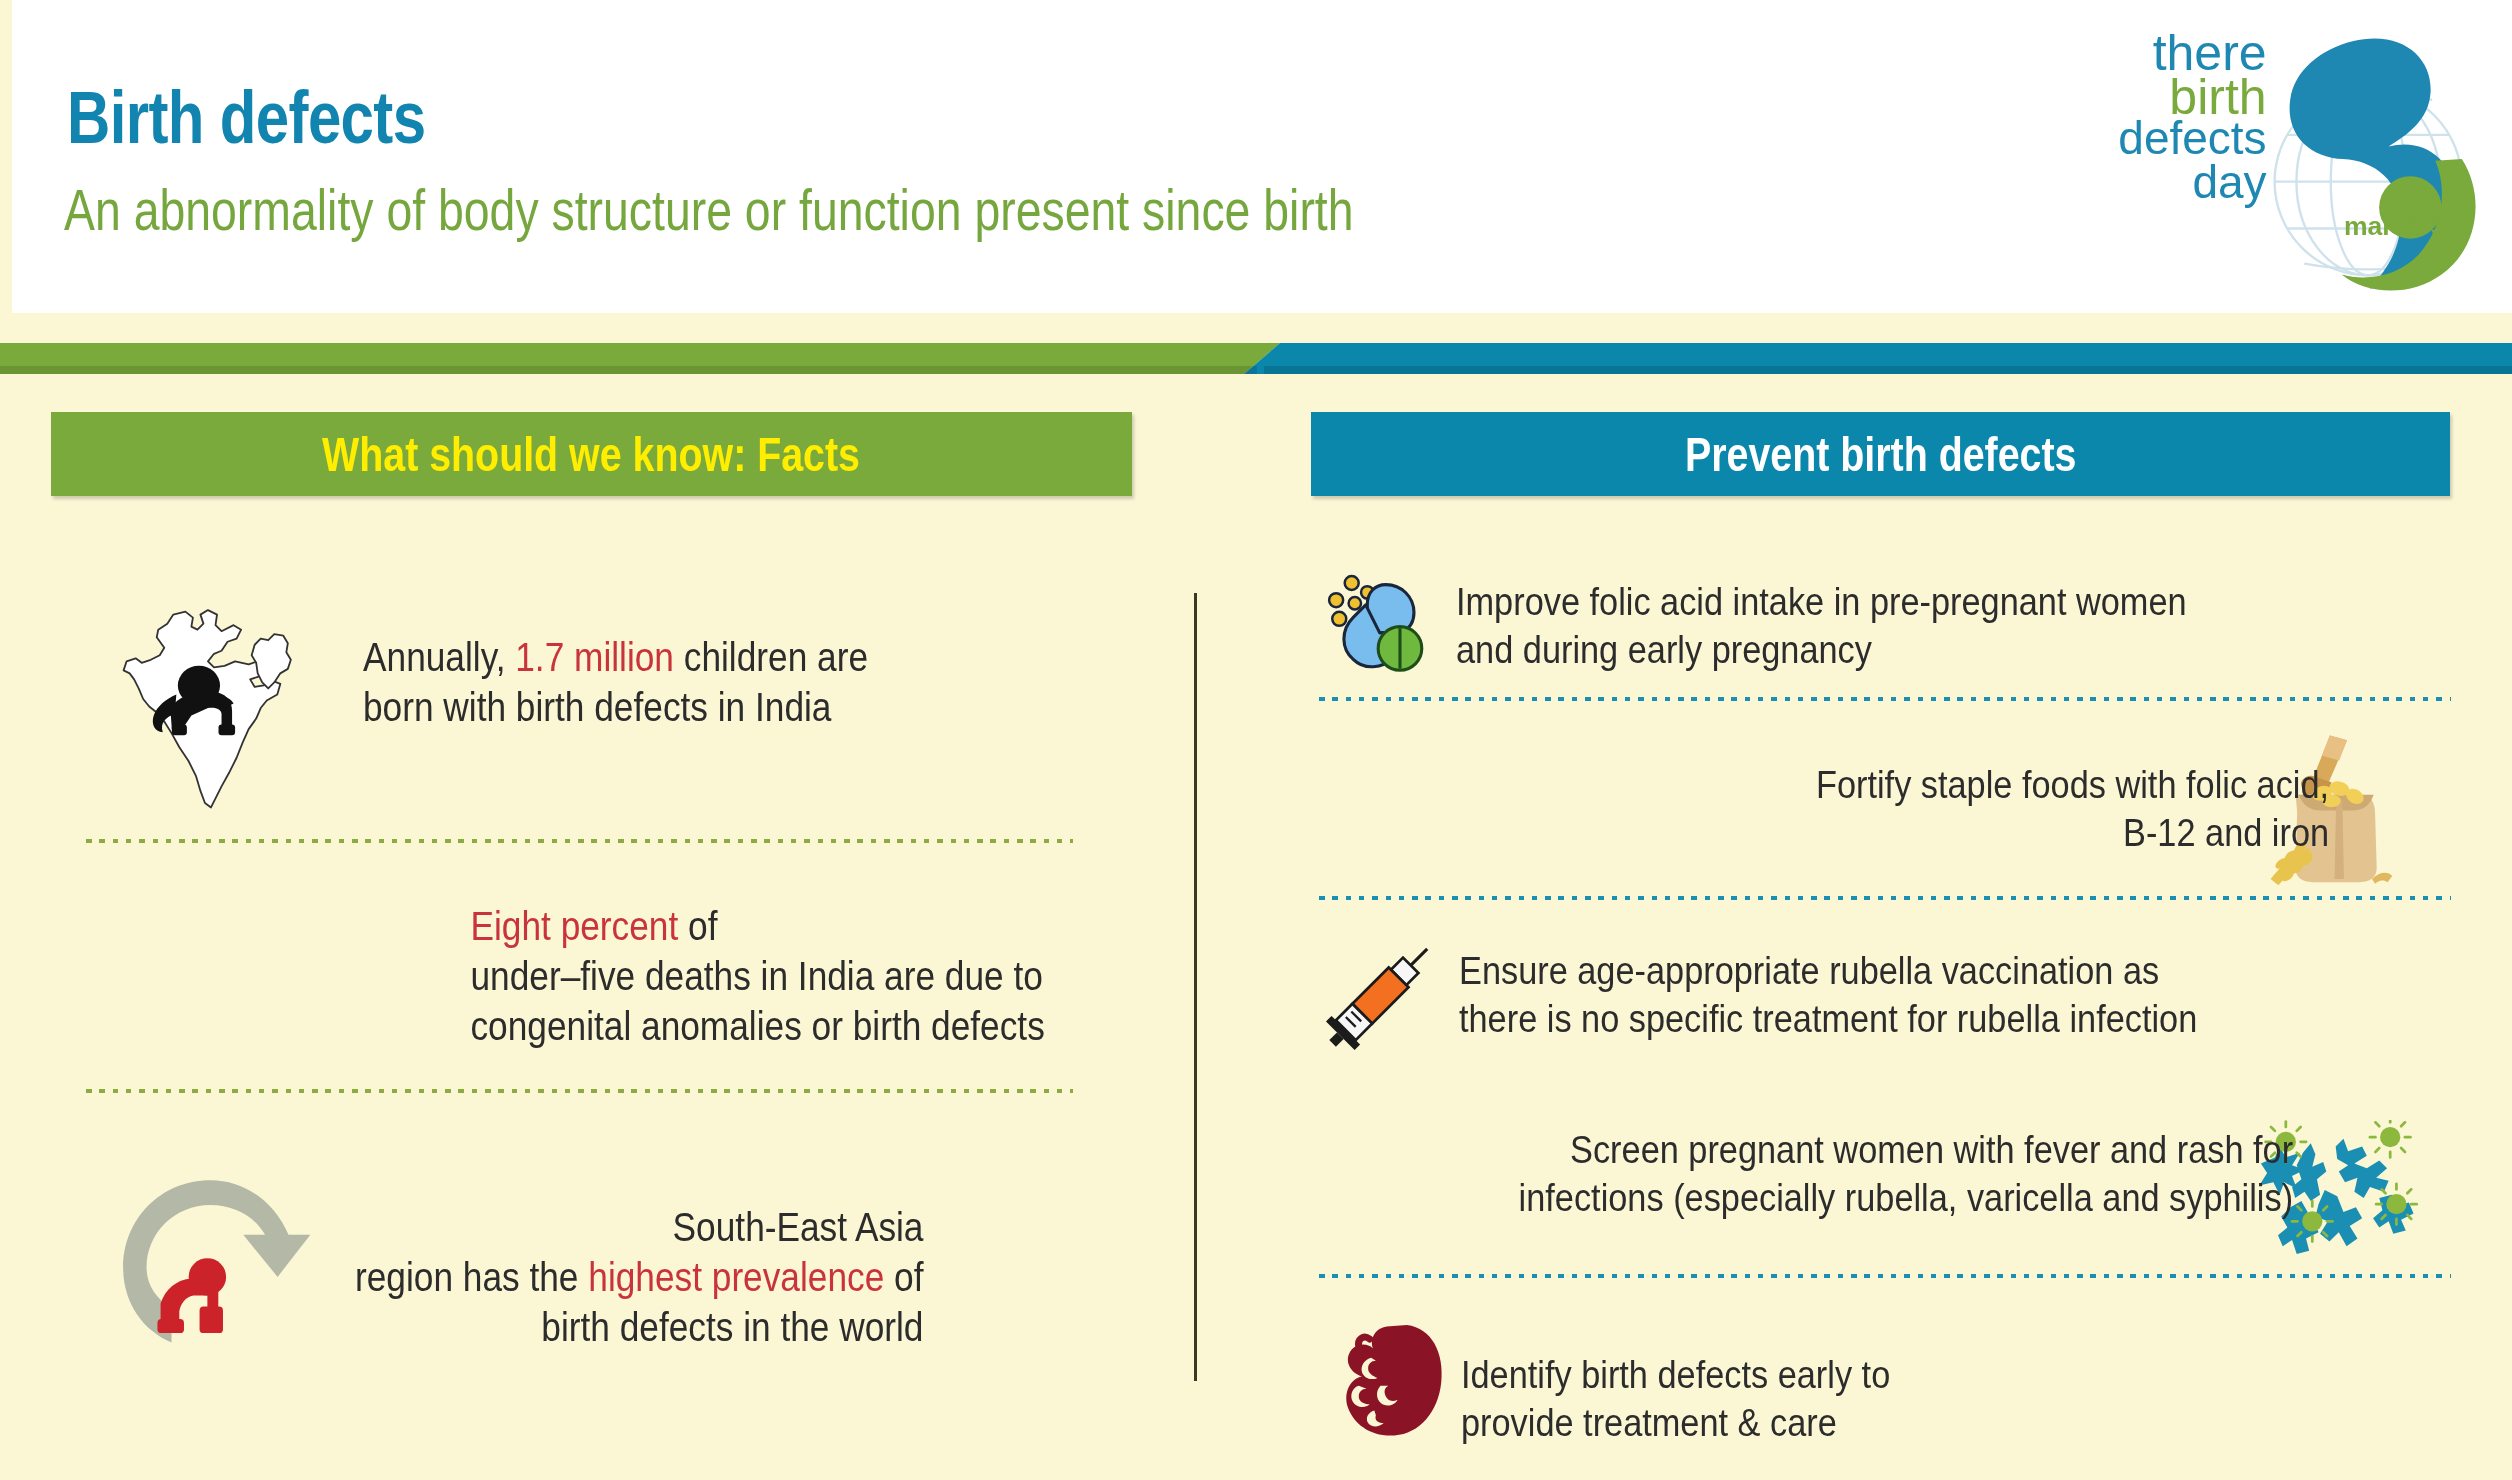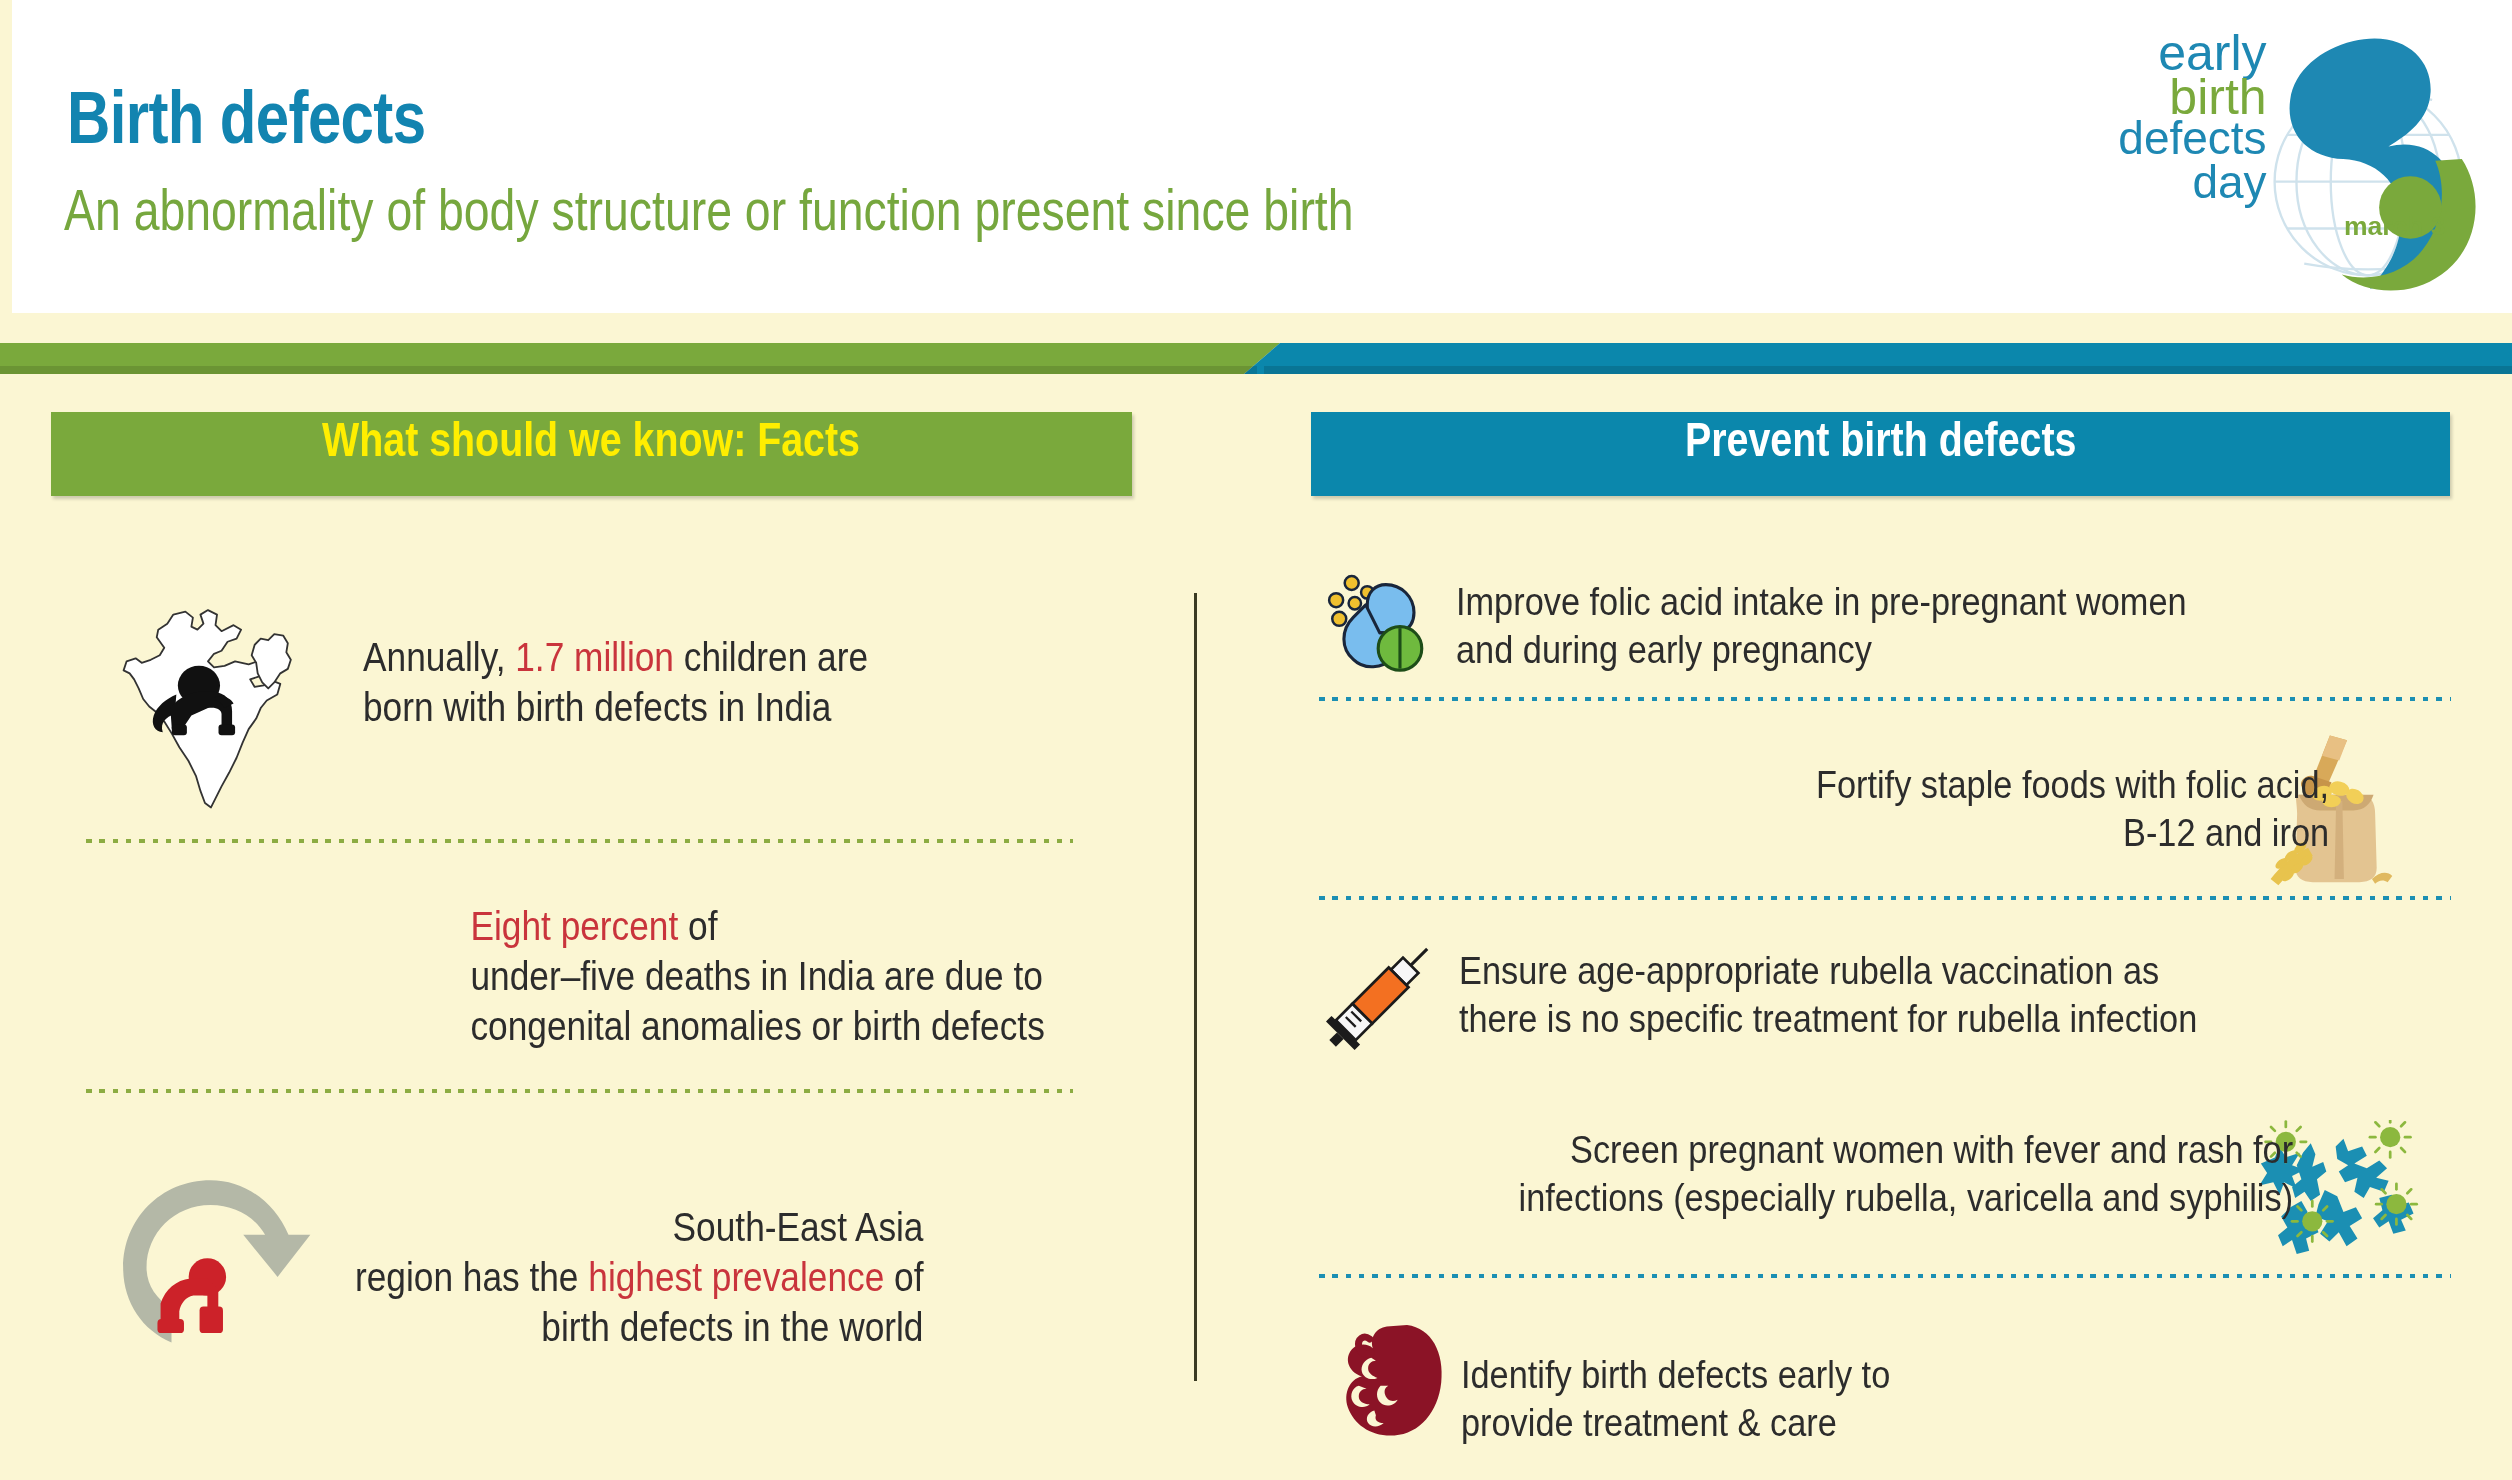--- a/index.html
+++ b/index.html
@@ -59,21 +59,21 @@
   }
   .lg-world   { right:234px; top:14px;  font-size:50px; color:#1e88b3; }
   .lg-birth   { right:234px; top:58px;  font-size:50px; color:#7aa93c; }
   .lg-defects { right:234px; top:101px; font-size:46px; color:#1e88b3; }
   .lg-day     { right:234px; top:145px; font-size:46px; color:#1e88b3; }
   .lg-march   { right:55px;  top:199px; font-size:26.5px; color:#7aa93c; font-weight:bold; }
 
   
   .sec-head {
     position:absolute; height:84px;
-    display:flex; align-items:flex-start; justify-content:center;
+    display:flex; align-items:center; justify-content:center;
     box-shadow:2.3px 3.1px 3.1px rgba(0,0,0,.18);
   }
   .sec-head span {
     font-size:48px; font-weight:bold; white-space:nowrap;
     transform:scaleX(.82); display:inline-block;
   }
   #head-facts  { left:51px;  top:412px; width:1081px; background:#7aa93c; }
   #head-facts  span { color:#ffee00; }
   #head-prev   { left:1311px; top:412px; width:1139px; background:#0b87ac; }
   #head-prev   span { color:#ffffff; }
@@ -133,21 +133,21 @@
 
       <path d="M330 35 C392 20 432 55 430 100 C428 136 400 155 376 170
                C420 158 458 185 462 232 C468 296 418 345 352 352
                C372 330 392 302 392 262 C392 214 358 188 318 186
                C272 184 244 152 250 110 C255 72 290 45 330 35 Z" fill="#1e88b3"></path>
 
       <path d="M470 186 C500 232 492 300 444 334 C404 363 348 360 316 334
                C352 344 396 334 420 302 C448 266 450 220 436 188 Z" fill="#7aa93c"></path>
       <circle cx="404" cy="248" r="40" fill="#7aa93c"></circle>
     </svg>
-    <div class="logo-txt lg-world">early</div>
+    <div class="logo-txt lg-world">there</div>
     <div class="logo-txt lg-birth">birth</div>
     <div class="logo-txt lg-defects">defects</div>
     <div class="logo-txt lg-day">day</div>
     <div class="logo-txt lg-march">march 3</div>
   </div>
 </div>
 
 <div id="banner">
   <div class="green"></div>
   <div class="blue"></div>

